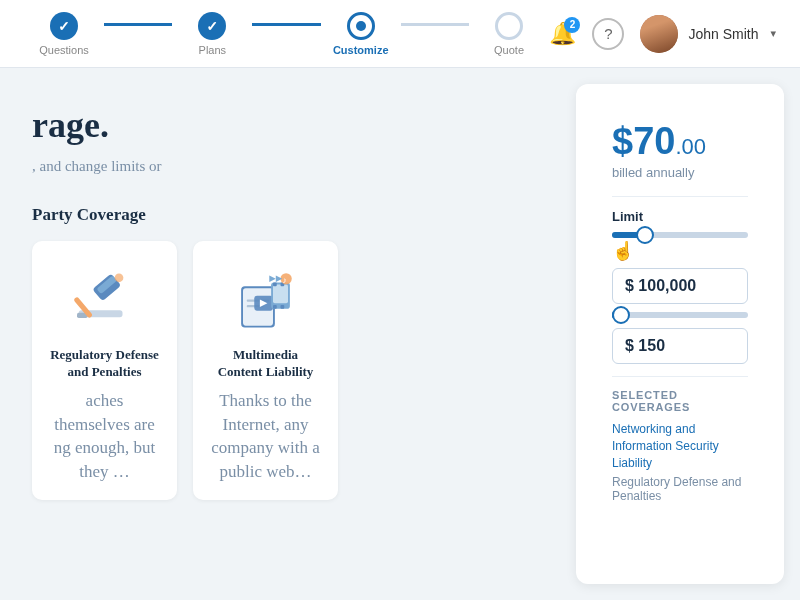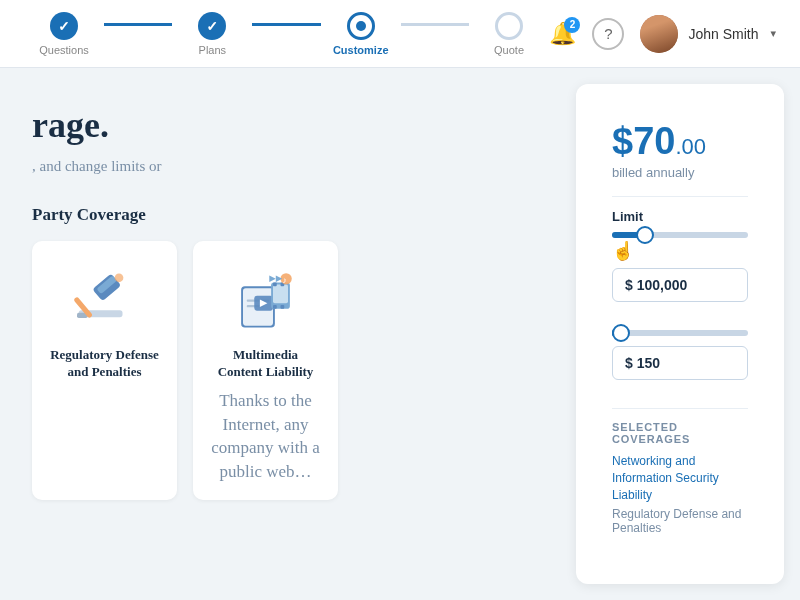--- a/index.html
+++ b/index.html
@@ -290,24 +290,24 @@
       border-radius: 50%;
       cursor: pointer;
       display: flex;
       align-items: center;
       justify-content: center;
     }
     .value-box {
       border: 1.5px solid #c8d6e5;
       border-radius: 6px;
       padding: 8px 12px;
-      font-size: 14px;
+      font-size: 16px;
       font-weight: 600;
       color: #1a2e44;
-      margin-bottom: 28px;
+      margin-bottom: 8px;
       width: 100%;
       background: #fff;
     }
     .selected-coverages-label {
       font-size: 11px;
       font-weight: 700;
       letter-spacing: 0.08em;
       color: #7a8fa6;
       text-transform: uppercase;
       margin-bottom: 8px;
@@ -398,20 +398,21 @@
 
             <rect x="28" y="20" width="28" height="18" rx="4" fill="#5b8abf" transform="rotate(-40 42 29)"></rect>
             <rect x="30" y="22" width="24" height="8" rx="3" fill="#7aaad4" transform="rotate(-40 42 26)"></rect>
 
             <rect x="12" y="38" width="6" height="28" rx="3" fill="#f4a86a" transform="rotate(-40 15 52)"></rect>
 
             <circle cx="56" cy="18" r="5" fill="#f4a86a" opacity="0.7"></circle>
           </svg>
         </div>
         <div class="card-title">Regulatory Defense and Penalties</div>
+        <div class="card-desc">aches themselves are ng enough, but they …</div>
       </div>
 
       <div class="coverage-card">
         <div class="card-icon-area">
           <svg class="media-svg" viewBox="0 0 80 80">
 
             <rect x="14" y="28" width="36" height="44" rx="4" fill="#5b8abf"></rect>
             <rect x="16" y="30" width="32" height="40" rx="3" fill="#e8f0f8"></rect>
 
             <rect x="20" y="42" width="24" height="2.5" rx="1" fill="#b0c4d8"></rect>

